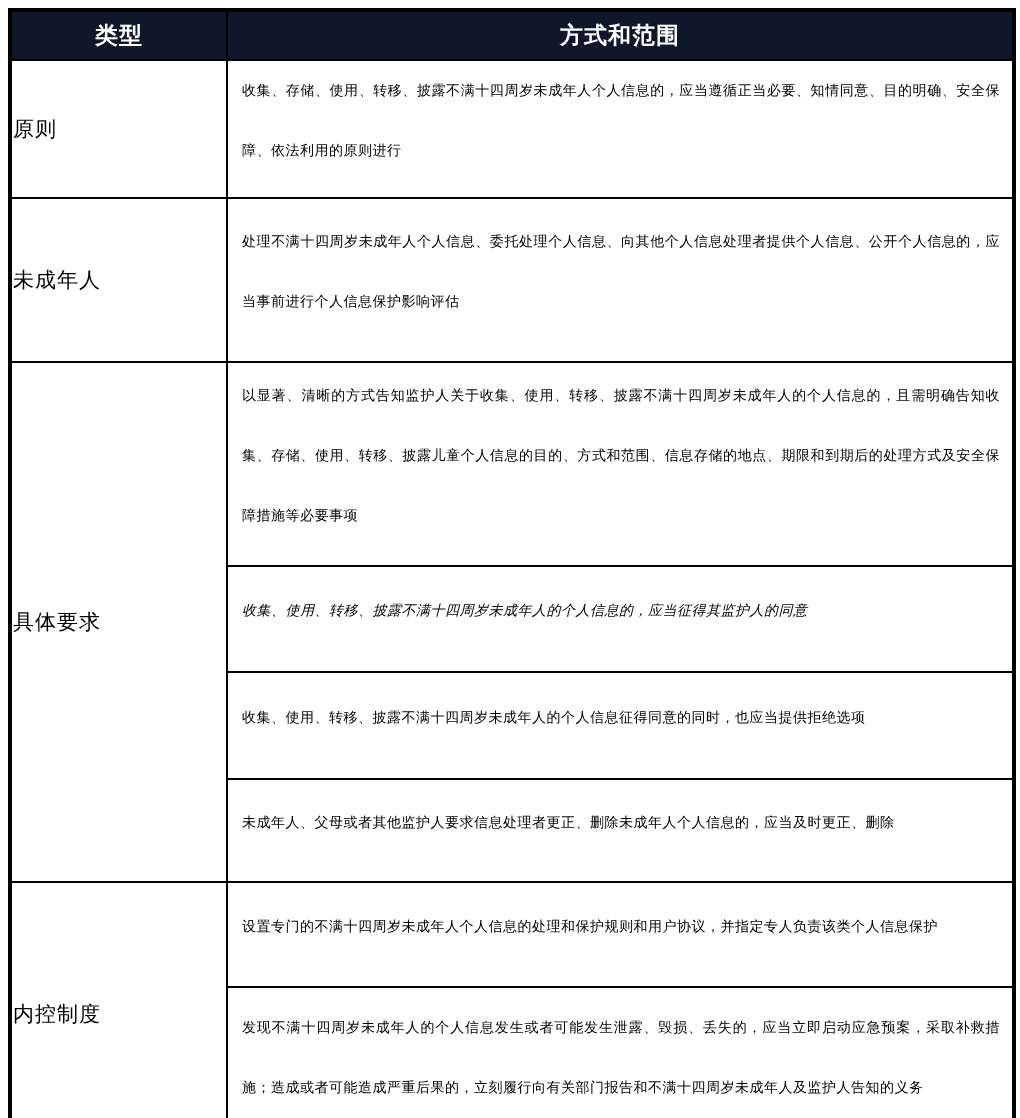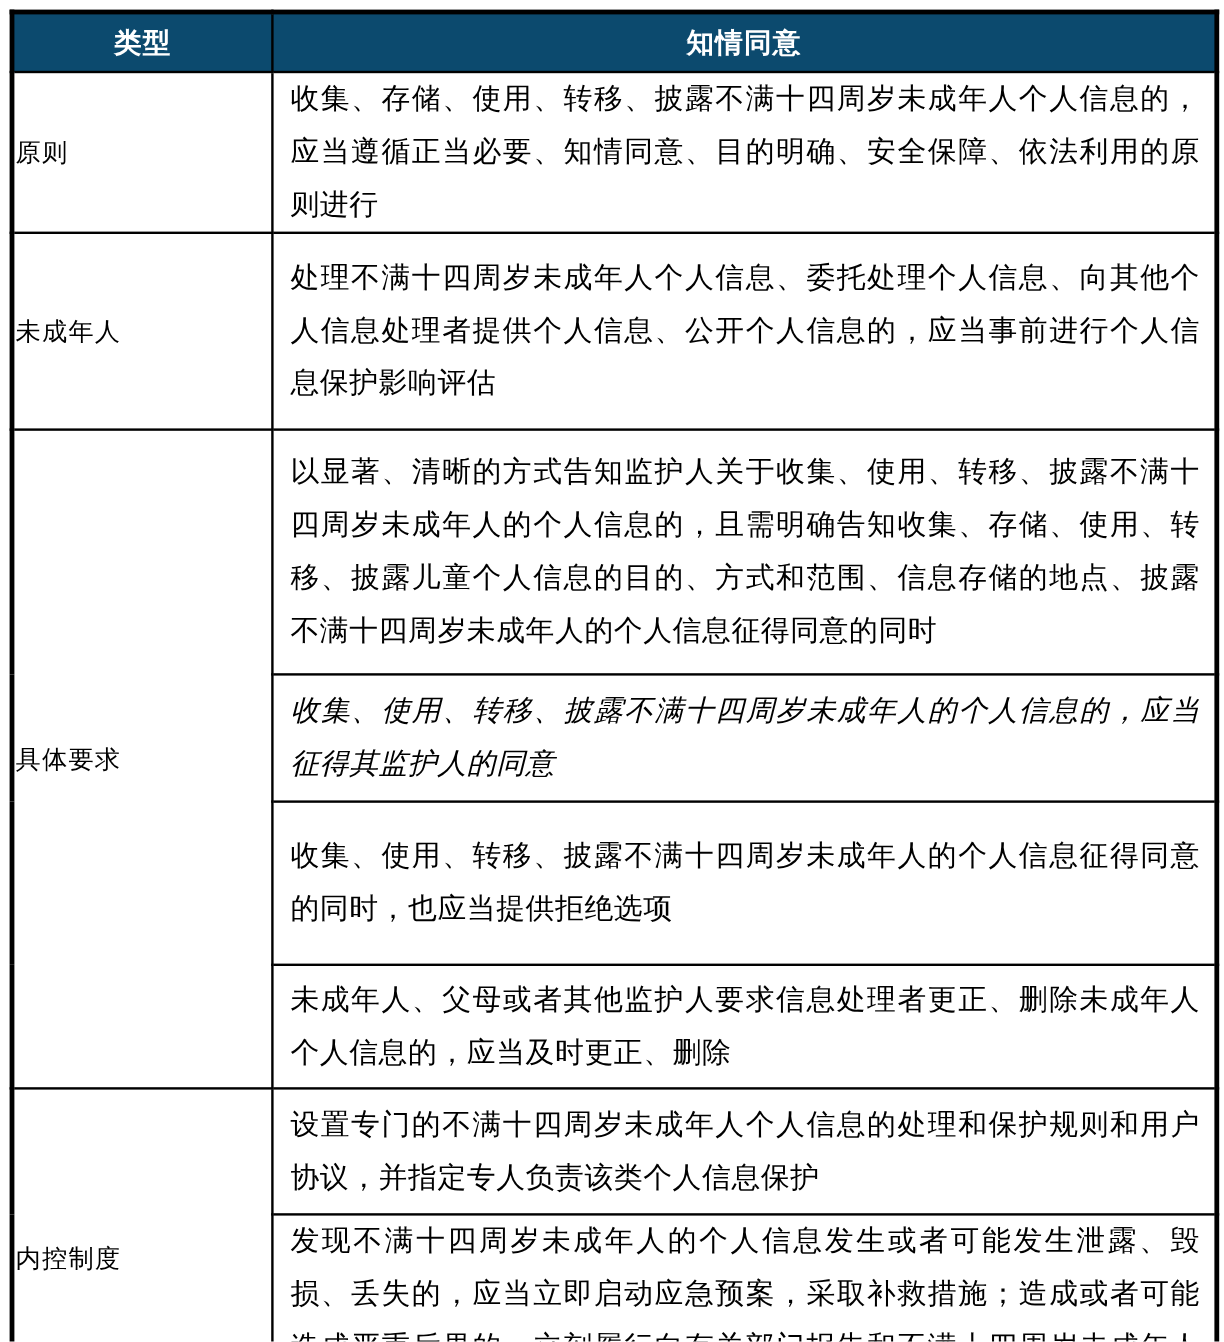--- a/index.html
+++ b/index.html
@@ -19,79 +19,79 @@
     border: 4px solid #000000;
     color: #000000;
   }
   col.col-type { width: 217px; }
   col.col-req  { width: 787px; }
   th, td {
     border: 2px solid #000000;
     box-sizing: border-box;
   }
   th.hdr {
-    background: #0c4a6e;
+    background: #0f172a;
     color: #ffffff;
     font-weight: bold;
     font-size: 23px;
     text-align: center;
     vertical-align: middle;
     height: 50px;
     letter-spacing: 1px;
   }
   td.label {
     text-align: left;
     vertical-align: middle;
     font-size: 21px;
     letter-spacing: 1px;
   }
   td.req {
-    padding: 0 12px 0 14px;
+    padding: 0 12px 16px 14px;
     text-align: justify;
     text-justify: inter-ideograph;
     vertical-align: middle;
-    font-size: 24px;
-    line-height: 44px;
+    font-size: 14px;
+    line-height: 60px;
     letter-spacing: 0.5px;
   }
   tr.h104 { height: 104px; }
   tr.h164 { height: 164px; }
   tr.h204 { height: 204px; }
   tr.h106 { height: 106px; font-style: italic; }
-  tr.h107 { height: 136px; margin-top: 35px; }
+  tr.h107 { height: 107px; margin-top: 35px; }
   tr.h103 { height: 103px; font-family: Liberation Serif, serif; }
   tr.h105 { height: 105px; }
   tr.h159 { height: 159px; }
 </style>
 </head>
 <body>
 
 <table class="req-table">
   <colgroup>
     <col class="col-type">
     <col class="col-req">
   </colgroup>
   <thead>
     <tr>
       <th class="hdr">类型</th>
-      <th class="hdr">知情同意</th>
+      <th class="hdr">方式和范围</th>
     </tr>
   </thead>
   <tbody>
     <tr class="h104">
       <td class="label">原则</td>
       <td class="req">收集、存储、使用、转移、披露不满十四周岁未成年人个人信息的，应当遵循正当必要、知情同意、目的明确、安全保障、依法利用的原则进行</td>
     </tr>
     <tr class="h164">
       <td class="label">未成年人</td>
       <td class="req">处理不满十四周岁未成年人个人信息、委托处理个人信息、向其他个人信息处理者提供个人信息、公开个人信息的，应当事前进行个人信息保护影响评估</td>
     </tr>
     <tr class="h204">
       <td class="label" rowspan="4">具体要求</td>
-      <td class="req">以显著、清晰的方式告知监护人关于收集、使用、转移、披露不满十四周岁未成年人的个人信息的，且需明确告知收集、存储、使用、转移、披露儿童个人信息的目的、方式和范围、信息存储的地点、披露不满十四周岁未成年人的个人信息征得同意的同时</td>
+      <td class="req">以显著、清晰的方式告知监护人关于收集、使用、转移、披露不满十四周岁未成年人的个人信息的，且需明确告知收集、存储、使用、转移、披露儿童个人信息的目的、方式和范围、信息存储的地点、期限和到期后的处理方式及安全保障措施等必要事项</td>
     </tr>
     <tr class="h106">
       <td class="req">收集、使用、转移、披露不满十四周岁未成年人的个人信息的，应当征得其监护人的同意</td>
     </tr>
     <tr class="h107">
       <td class="req">收集、使用、转移、披露不满十四周岁未成年人的个人信息征得同意的同时，也应当提供拒绝选项</td>
     </tr>
     <tr class="h103">
       <td class="req">未成年人、父母或者其他监护人要求信息处理者更正、删除未成年人个人信息的，应当及时更正、删除</td>
     </tr>

